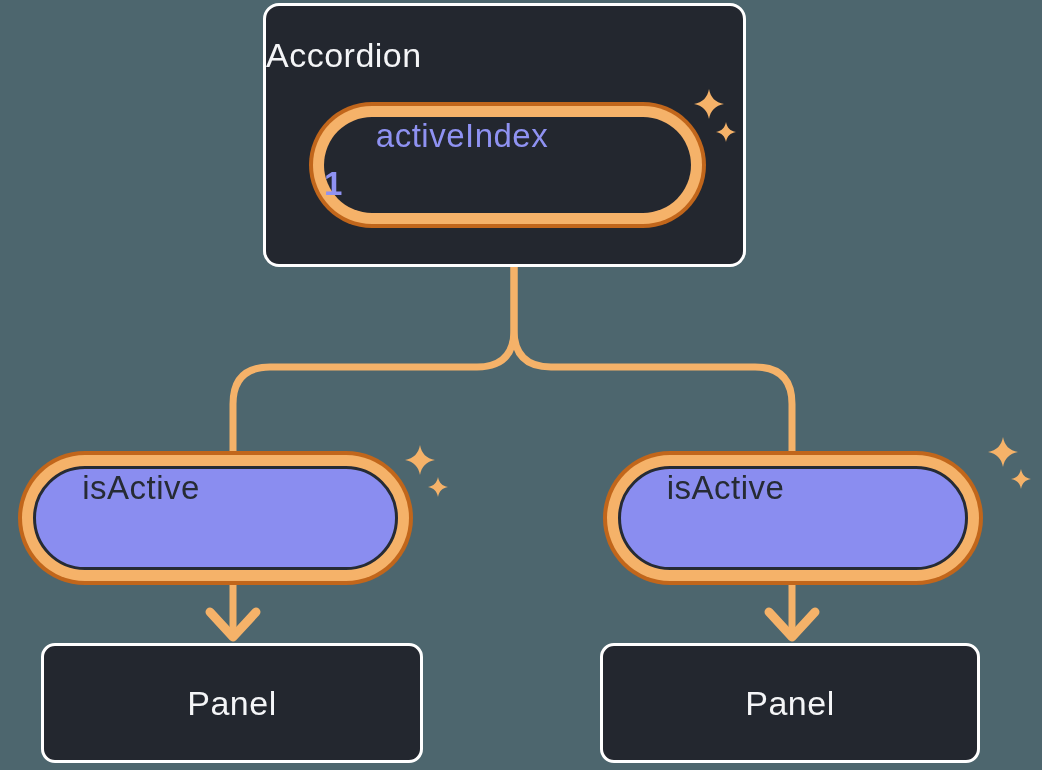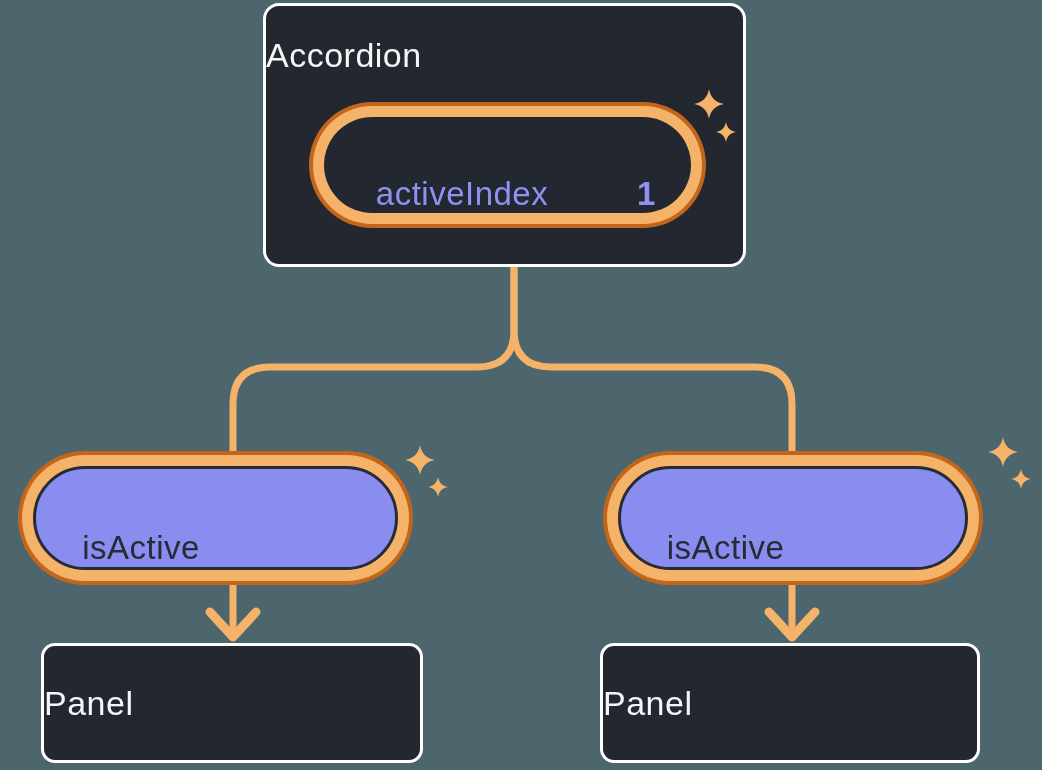--- a/index.html
+++ b/index.html
@@ -35,33 +35,34 @@
     border-radius:16px;
     z-index:2;
   }
   .accordion-box{left:263px;top:3px;width:483px;height:264px;}
   .box-title{
     margin-top:30px;text-align:left;
     color:var(--text-light);font-size:34px;font-weight:500;letter-spacing:0.5px;
   }
   .panel-box{
     width:382px;height:120px;top:643px;
-    display:flex;align-items:center;justify-content:flex-start;
+    display:flex;align-items:center;justify-content:center;
     border-radius:14px;
   }
   .panel-box.left{left:41px;}
   .panel-box.right{left:600px;width:380px;}
   .panel-label{color:var(--text-light);font-size:34px;font-weight:500;letter-spacing:0.5px;}
 
   .pill{
     position:absolute;
-    display:flex;align-items:flex-end;
+    display:flex;align-items:flex-start;
     border-radius:999px;
     box-shadow:0 0 0 11px var(--ring-light),0 0 0 15px var(--ring-dark);
     z-index:3;
+    flex-direction:column;
   }
   .pill .seg{
     display:flex;align-items:center;justify-content:center;
     font-size:33px;letter-spacing:0.5px;
   }
   .pill .seg.value{font-weight:700;}
   .state-pill{
     left:324px;top:117px;width:367px;height:96px;
     background:var(--node-fill);
   }

